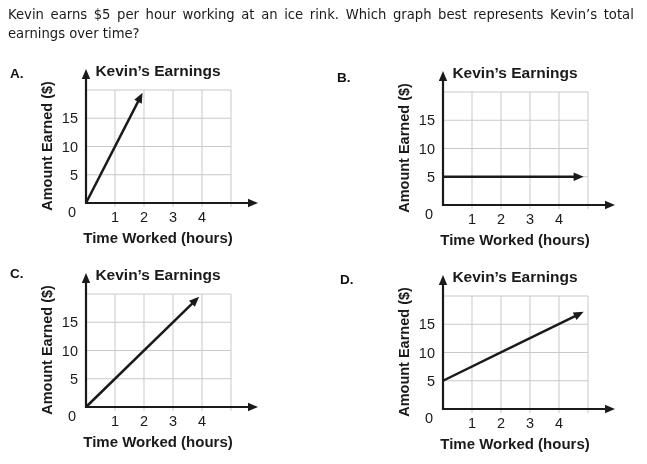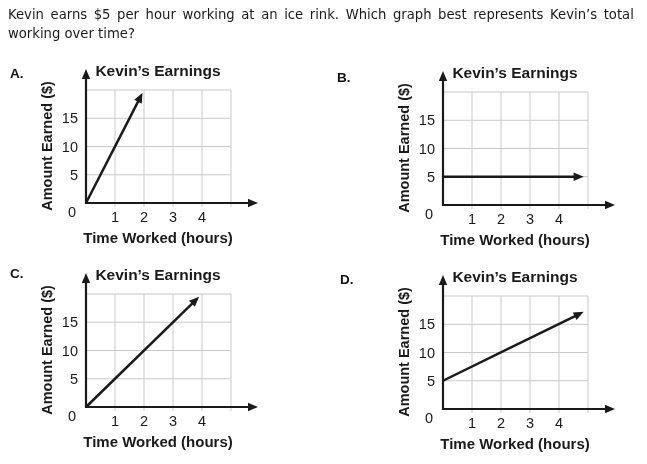--- a/index.html
+++ b/index.html
@@ -29,21 +29,21 @@
   .chart{position:absolute;left:0;top:0;}
   #panelB .chart,#panelD .chart{left:35px;}
 </style>
 </head>
 <body>
 
 <div class="page">
 
   <p class="question">
       <span class="q-line q-line1">Kevin earns $5 per hour working at an ice rink.  Which graph best represents Kevin’s total</span>
-      <span class="q-line">working over time?</span>
+      <span class="q-line">earnings over time?</span>
     </p>
 
   <div class="panel" id="panelA">
     <span class="letter">A.</span>
     <svg class="chart" width="260" height="198" viewBox="0 0 260 198">
         <line x1="78" y1="118.75" x2="223" y2="118.75" stroke="#c9c9c9" stroke-width="1"></line>
         <line x1="78" y1="90.5" x2="223" y2="90.5" stroke="#c9c9c9" stroke-width="1"></line>
         <line x1="78" y1="62.25" x2="223" y2="62.25" stroke="#c9c9c9" stroke-width="1"></line>
         <line x1="78" y1="34" x2="223" y2="34" stroke="#c9c9c9" stroke-width="1"></line>
         <line x1="107" y1="34" x2="107" y2="151" stroke="#c9c9c9" stroke-width="1"></line>

